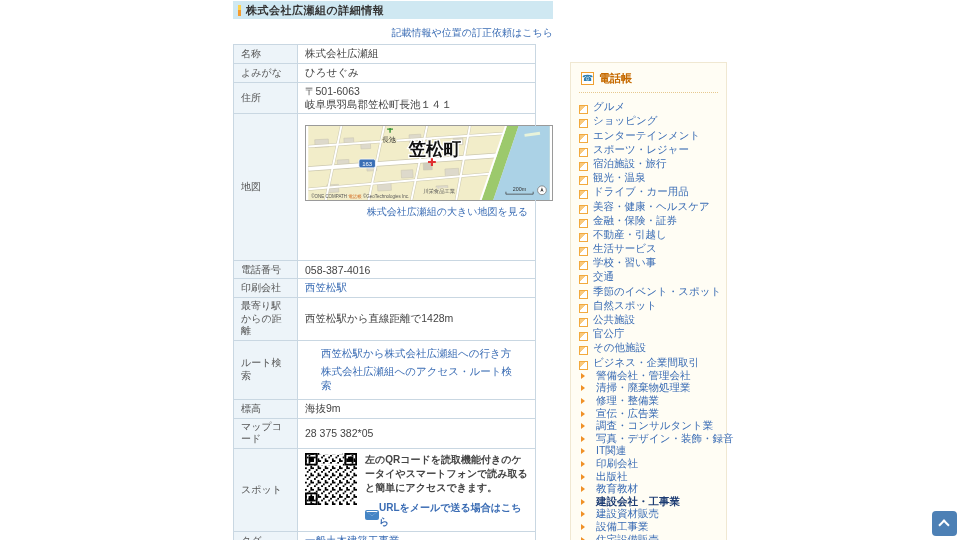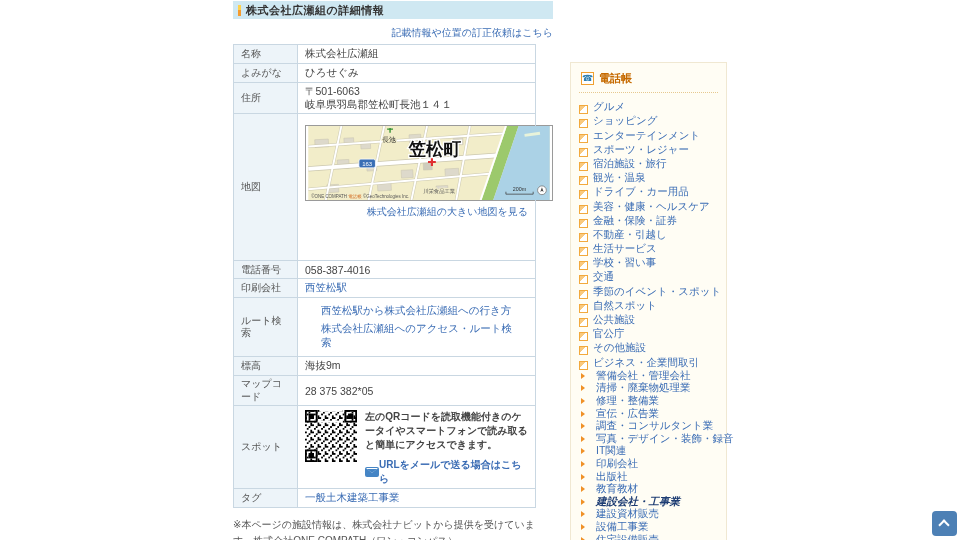--- a/index.html
+++ b/index.html
@@ -46,21 +46,21 @@
                padding:2px 0 6px 2px; border-bottom:1px dotted #e6c88f; margin-bottom:7px; }
   .phone-icon { width:13px; height:13px; border:1px solid #f0a030; background:#fff; color:#2e7fb0;
                 font-size:9px; line-height:11px; text-align:center; flex:none; }
   ul.cat-list, ul.biz-list { list-style:none; }
   .cat-item { display:flex; align-items:flex-end; gap:5px; height:14.2px; font-size:10.5px; white-space:nowrap; }
   .cat-icon { width:9px; height:9px; border:1px solid #f2a93d; flex:none;
               background:linear-gradient(135deg,#f9c97e 0 37%,#fff 37%); }
   .biz-item { display:flex; align-items:center; gap:11px; height:12.6px; font-size:10.5px; padding-left:2px; white-space:nowrap; }
   .arrow-icon { width:0; height:0; border-left:4px solid #f09126; border-top:3px solid transparent;
                 border-bottom:3px solid transparent; flex:none; }
-  .biz-item a.current { color:#1e3d73; font-weight:bold;font-style:italic; }
+  .biz-item a.current { color:#1e3d73; font-weight:bold; }
 
   
   .scroll-top { position:absolute; right:3px; bottom:4px; width:25px; height:25px; background:#4d80b5;
                 border-radius:4px; cursor:pointer; }
   .scroll-top span { position:absolute; left:8px; top:10px; width:8px; height:8px;
                      border-top:2px solid #fff; border-left:2px solid #fff; transform:rotate(45deg); }
 
   
   .halo  { paint-order:stroke; stroke:#f2edc9; stroke-width:2px; }
   .halo2 { paint-order:stroke; stroke:#ffffff; stroke-width:2.5px; }
@@ -170,20 +170,24 @@
           </div>
         </td>
       </tr>
       <tr class="r-phone">
         <th>電話番号</th>
         <td>058-387-4016</td>
       </tr>
       <tr class="r-station">
         <th>印刷会社</th>
         <td><a>西笠松駅</a></td>
+      </tr>
+      <tr class="r-dist">
+        <th>最寄り駅からの距離</th>
+        <td>西笠松駅から直線距離で1428m</td>
       </tr>
       <tr class="r-route">
         <th>ルート検索</th>
         <td>
           <a class="route-link">西笠松駅から株式会社広瀬組への行き方</a>
           <a class="route-link">株式会社広瀬組へのアクセス・ルート検索</a>
         </td>
       </tr>
       <tr class="r-elev">
         <th>標高</th>

